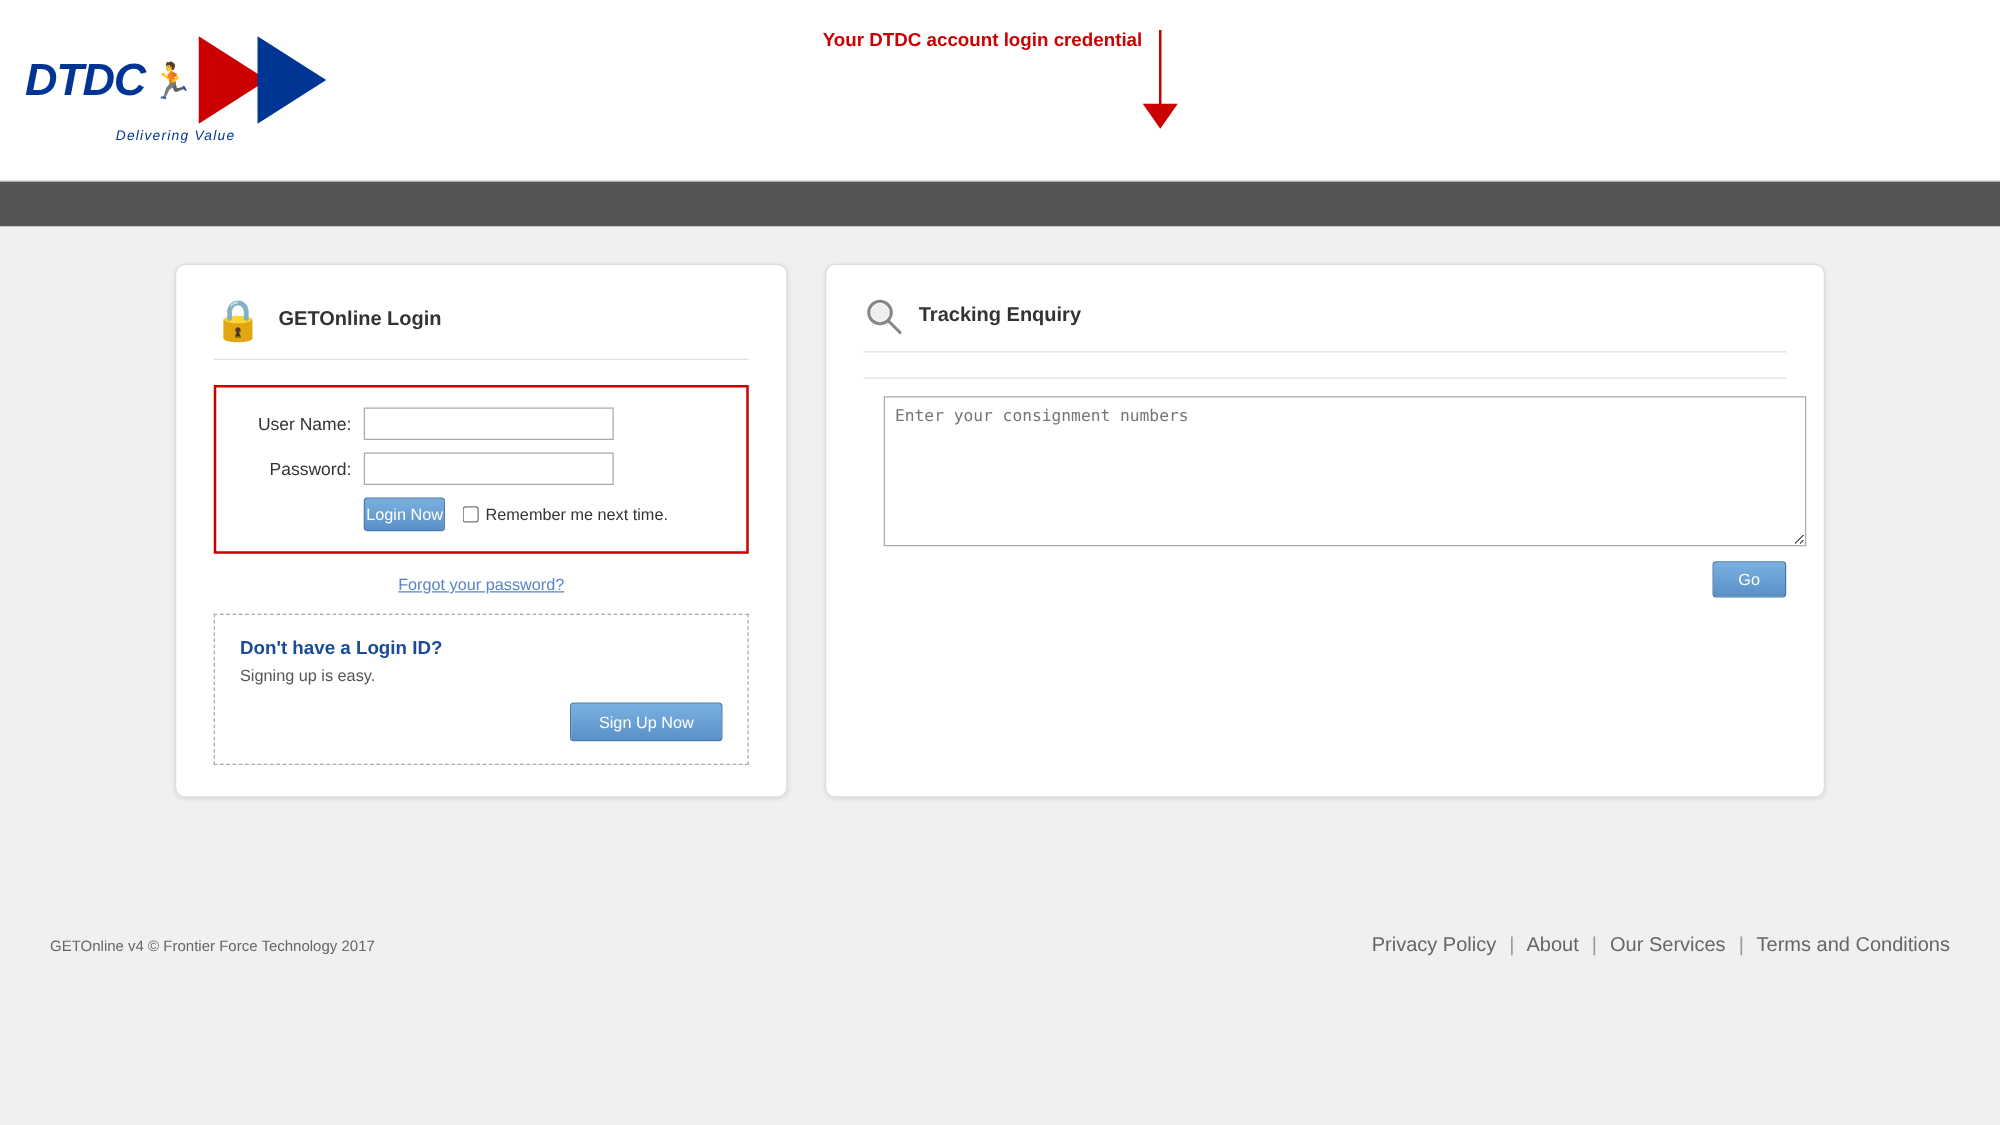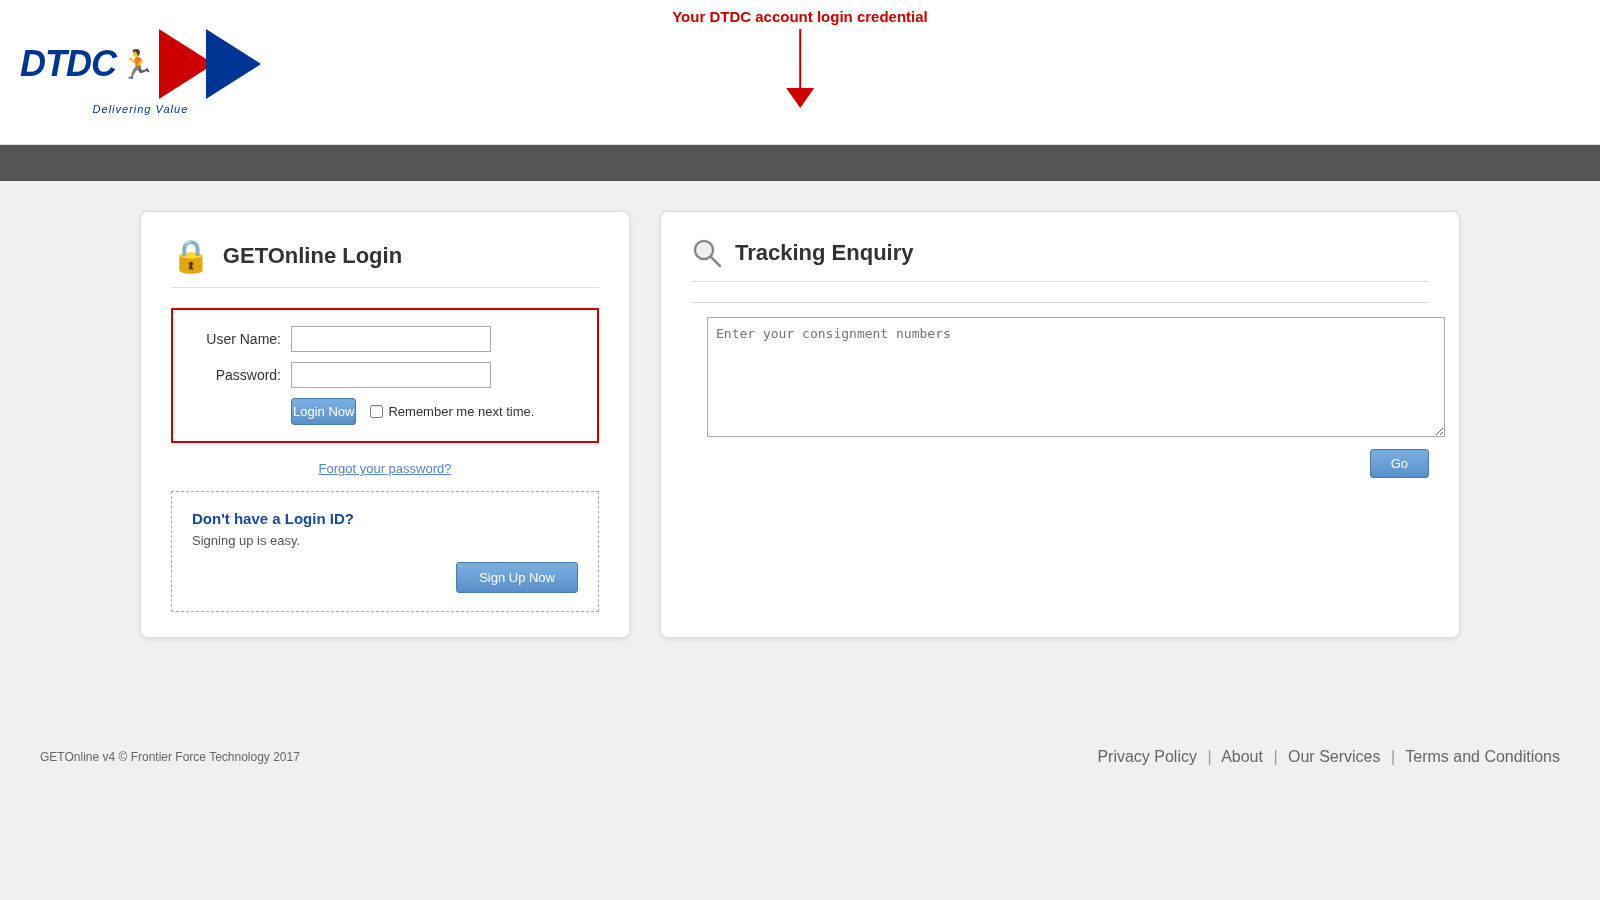--- a/index.html
+++ b/index.html
@@ -60,23 +60,22 @@
       color: #003594;
       font-style: italic;
       margin-top: 4px;
       letter-spacing: 1px;
     }
     .header-annotation {
       position: absolute;
       left: 50%;
       transform: translateX(-50%);
       display: flex;
-      flex-direction: column;
-      align-items: center;
-      top: 8px;
+      flex-direction: row;
+      top: 24px;
     }
     .annotation-text {
       color: #cc0000;
       font-weight: bold;
       font-size: 15px;
       margin-bottom: 4px;
     }
     .annotation-arrow {
       display: flex;
       flex-direction: column;
@@ -126,21 +125,21 @@
       align-items: center;
       gap: 12px;
       margin-bottom: 20px;
       padding-bottom: 12px;
       border-bottom: 1px solid #e0e0e0;
     }
     .lock-icon {
       font-size: 32px;
     }
     .panel-title-text {
-      font-size: 22px;
+      font-size: 16px;
       color: #333;
       font-weight: bold;
     }
 
     
     .login-form-box {
       border: 2px solid #cc0000;
       padding: 16px 18px;
       margin-bottom: 16px;
     }

